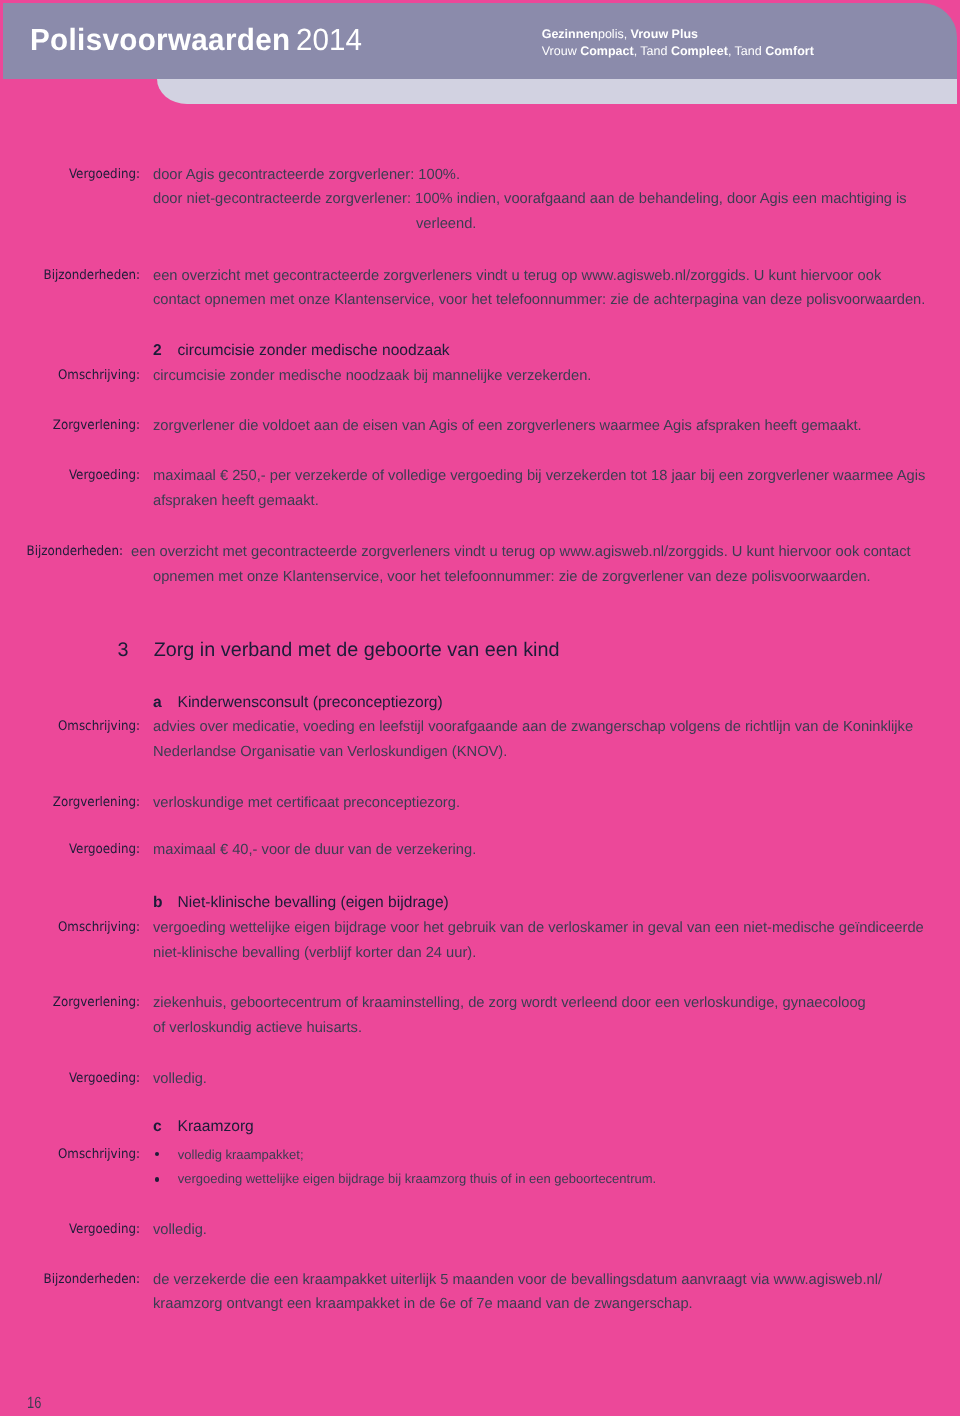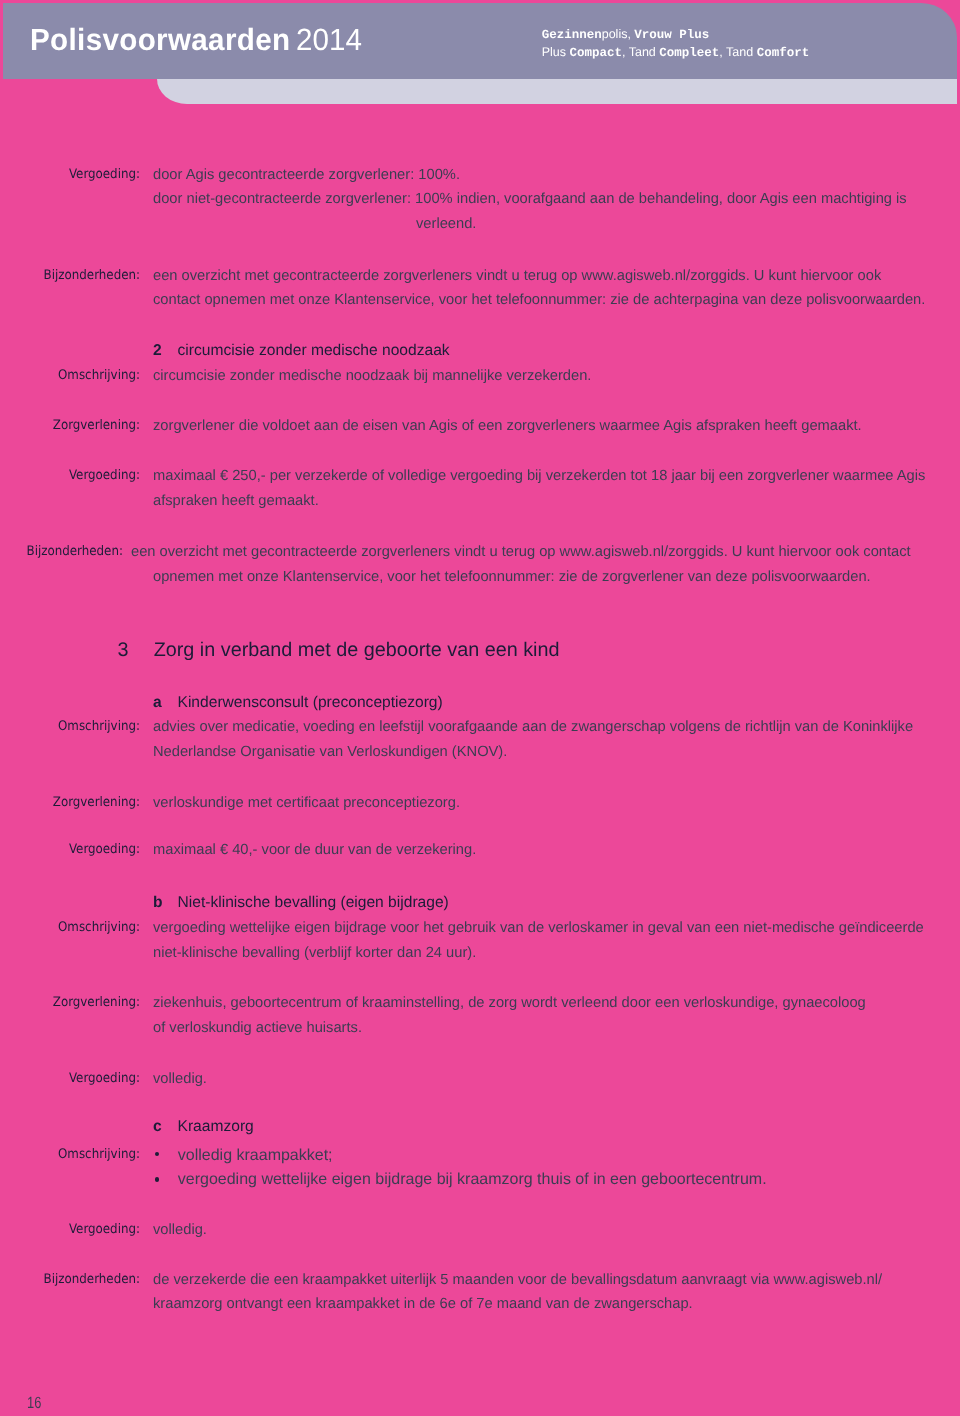--- a/index.html
+++ b/index.html
@@ -15,56 +15,56 @@
   .hdr-sub{position:absolute;left:157px;top:78.5px;width:800px;height:25px;
            background:#d2d2e1;border-bottom-left-radius:30px 25px;}
   .hdr-title{position:absolute;left:29.7px;top:22px;white-space:nowrap;color:#ffffff;
              font-size:30.7px;line-height:normal;transform:scaleX(0.964);
              transform-origin:left top;}
   .hdr-title .t-b{font-weight:700;letter-spacing:0.36px;margin-right:-2.6px;}
   .hdr-title .t-n{font-weight:400;}
   .hdr-right{position:absolute;left:541.7px;top:25.6px;color:#ffffff;font-size:12.5px;
              line-height:17px;white-space:nowrap;}
   .hdr-right b,.hdr-right span{font-weight:inherit;white-space:pre;}
-  .hdr-right b{font-weight:700;font-family:Liberation Mono, monospace;}
+  .hdr-right b{font-weight:700;}
 
   
   .lbl{position:absolute;left:10px;width:130px;text-align:right;
        font-family:"DejaVu Sans Condensed","DejaVu Sans",sans-serif;
        font-size:13.2px;font-weight:400;color:#1c1c38;white-space:nowrap;
        line-height:normal;}
   .lbl.left{width:auto;left:26.5px;text-align:left;}
   .ln{position:absolute;left:153px;font-size:14.70px;color:#3c3d52;white-space:nowrap;
       line-height:normal;}
   .ln.x{left:131px;}
   .hd2{position:absolute;left:177.5px;font-size:15.6px;font-weight:400;color:#1c1c38;
        white-space:nowrap;line-height:normal;}
   .hd2n{position:absolute;left:153px;font-size:15.6px;font-weight:700;color:#1c1c38;
         line-height:normal;}
   .sec{position:absolute;left:153.7px;font-size:19.8px;color:#1c1c38;white-space:nowrap;
        line-height:normal;}
   .secn{position:absolute;left:117.5px;font-size:19.8px;color:#1c1c38;line-height:normal;}
   .bul{position:absolute;left:154.5px;width:4.2px;height:4.2px;border-radius:50%;
        background:#1c1c38;}
-  .blt{position:absolute;left:177.8px;font-size:16px;color:#3c3d52;white-space:nowrap;
+  .blt{position:absolute;left:177.8px;font-size:13px;color:#3c3d52;white-space:nowrap;
        line-height:normal;}
   .pageno{position:absolute;left:26.8px;top:1394.4px;font-size:16.3px;color:#3c3d52;
           line-height:normal;transform:scaleX(0.79);transform-origin:left top;}
 </style>
 </head>
 <body>
 
 <div class="page">
 
   <div class="hdr-band"></div>
   <div class="hdr-sub"></div>
   <div class="hdr-title"><span class="t-b">Polisvoorwaarden</span> <span class="t-n">2014</span></div>
   <div class="hdr-right">
     <div><b>Gezinnen</b><span>polis, </span><b>Vrouw Plus</b></div>
-    <div><span>Plus </span><b>Compact</b><span>, Tand </span><b>Compleet</b><span>, Tand </span><b>Comfort</b></div>
+    <div><span>Vrouw </span><b>Compact</b><span>, Tand </span><b>Compleet</b><span>, Tand </span><b>Comfort</b></div>
   </div>
 
   <div class="lbl" style="top:167px">Vergoeding:</div>
   <div class="ln" style="top:167px">door Agis gecontracteerde zorgverlener: 100%.</div>
   <div class="ln" style="top:191.4px">door niet-gecontracteerde zorgverlener: 100% indien, voorafgaand aan de behandeling, door Agis een machtiging is</div>
   <div class="ln" style="top:215.8px;left:416px">verleend.</div>
 
   <div class="lbl" style="top:268px">Bijzonderheden:</div>
   <div class="ln" style="top:268px">een overzicht met gecontracteerde zorgverleners vindt u terug op www.agisweb.nl/zorggids. U kunt hiervoor ook</div>
   <div class="ln" style="top:292.4px">contact opnemen met onze Klantenservice, voor het telefoonnummer: zie de achterpagina van deze polisvoorwaarden.</div>

